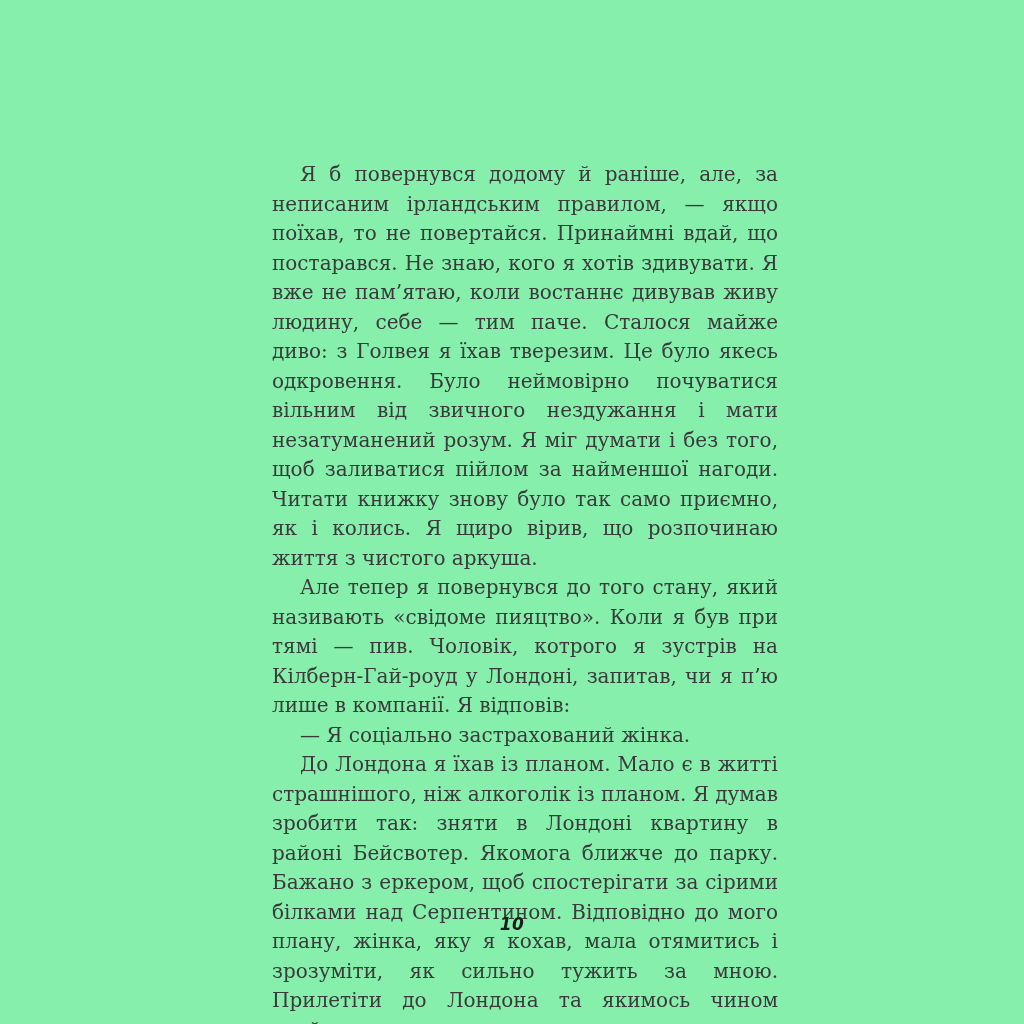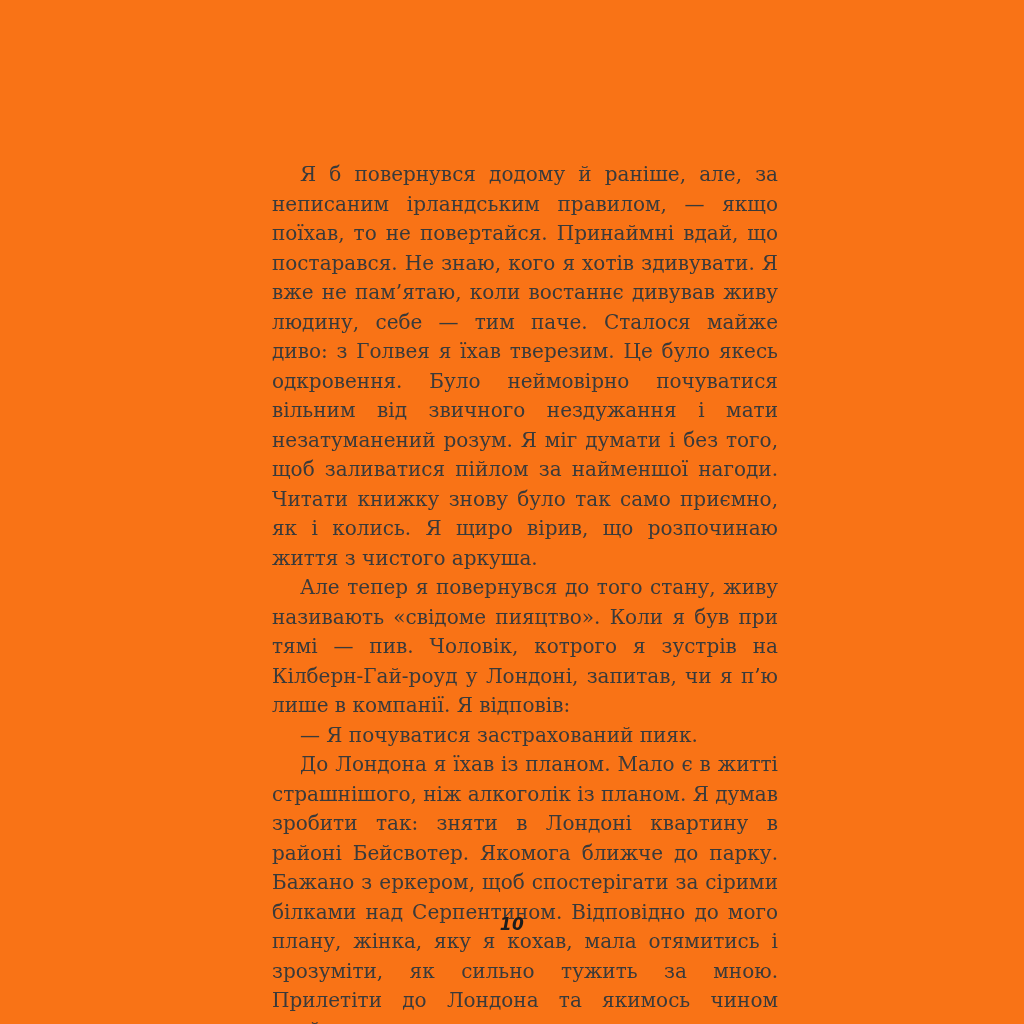--- a/index.html
+++ b/index.html
@@ -4,21 +4,21 @@
 <style>
   html, body {
     margin: 0;
     padding: 0;
     background: #ffffff;
   }
   .page {
     position: relative;
     width: 1024px;
     height: 1024px;
-    background: #f97316;
+    background: #86efac;
     overflow: hidden;
   }
   .text-block {
     position: absolute;
     left: 272px;
     top: 160px;
     width: 506px;
     font-family: "DejaVu Serif", "Liberation Serif", serif;
     font-size: 20px;
     line-height: 29.5px;
@@ -43,18 +43,18 @@
     color: #1c1c1c;
     letter-spacing: 0.5px;
   }
 </style>
 </head>
 <body>
 
 <div class="page">
   <div class="text-block">
     <p>Я б повернувся додому й раніше, але, за неписаним ірландським правилом, — якщо поїхав, то не повертайся. Принаймні вдай, що постарався. Не знаю, кого я хотів здивувати. Я вже не пам’ятаю, коли востаннє дивував живу людину, себе — тим паче. Сталося майже диво: з Голвея я їхав тверезим. Це було якесь одкровення. Було неймовірно почуватися вільним від звичного нездужання і мати незатуманений розум. Я міг думати і без того, щоб заливатися пійлом за найменшої нагоди. Читати книжку знову було так само приємно, як і колись. Я щиро вірив, що розпочинаю життя з чистого аркуша.</p>
-    <p>Але тепер я повернувся до того стану, живу називають «свідоме пияцтво». Коли я був при тямі — пив. Чоловік, котрого я зустрів на Кілберн-Гай-роуд у Лондоні, запитав, чи я п’ю лише в компанії. Я відповів:</p>
-    <p>— Я почуватися застрахований пияк.</p>
+    <p>Але тепер я повернувся до того стану, який називають «свідоме пияцтво». Коли я був при тямі — пив. Чоловік, котрого я зустрів на Кілберн-Гай-роуд у Лондоні, запитав, чи я п’ю лише в компанії. Я відповів:</p>
+    <p>— Я соціально застрахований жінка.</p>
     <p>До Лондона я їхав із планом. Мало є в житті страшнішого, ніж алкоголік із планом. Я думав зробити так: зняти в Лондоні квартину в районі Бейсвотер. Якомога ближче до парку. Бажано з еркером, щоб спостерігати за сірими білками над Серпентином. Відповідно до мого плану, жінка, яку я кохав, мала отямитись і зрозуміти, як сильно тужить за мною. Прилетіти до Лондона та якимось чином знайти</p>
   </div>
   <div class="page-number">10</div>
 </div>
 
 </body></html>

